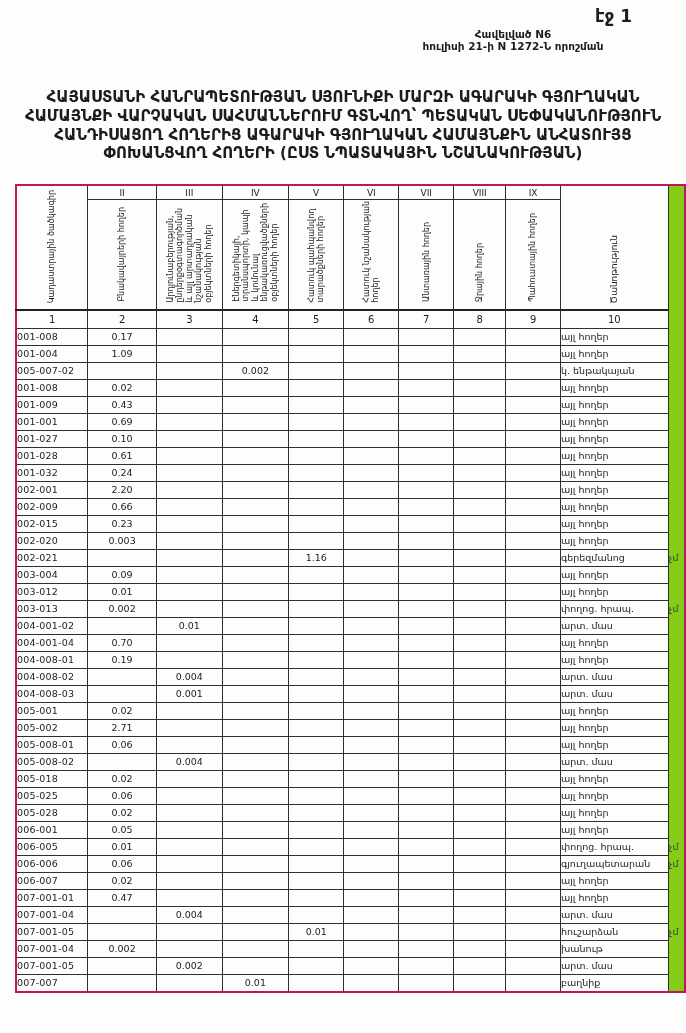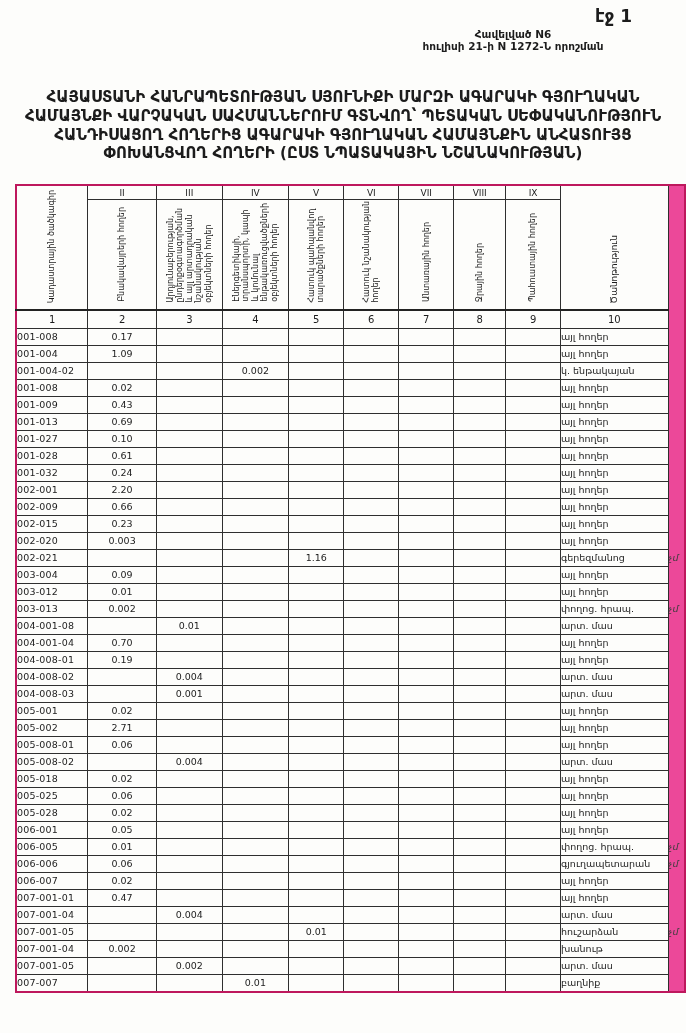--- a/index.html
+++ b/index.html
@@ -42,21 +42,21 @@
     margin-left:7px;
   }
   table.land th, table.land td {
     border:1px solid #2f2f2f;
     padding:0; margin:0;
     font-weight:normal;
     overflow:hidden;
     white-space:nowrap;
   }
   table.land .margin-col, table.land .margin-col-h {
-    border:none; background:#ec4899;font-style:italic;
+    border:none; background:#84cc16;
   }
   tr.roman-row th { height:13px; font-size:9px; text-align:center; }
   tr.rotated-row th { height:102px; vertical-align:bottom; }
   .vtext {
     writing-mode:vertical-rl;
     transform:rotate(180deg);
     font-size:8px; line-height:1.18;
     padding:3px 1px 3px 1px;
     text-align:left;
     max-height:120px;
@@ -162,21 +162,21 @@
           <td class="c-val"></td>
           <td class="c-val"></td>
           <td class="c-val"></td>
           <td class="c-val"></td>
           <td class="c-val"></td>
           <td class="c-val"></td>
           <td class="c-note">այլ հողեր</td>
           <td class="margin-col"></td>
         </tr>
         <tr class="data-row">
-          <td class="c-code">001-004-02</td>
+          <td class="c-code">005-007-02</td>
           <td class="c-val"></td>
           <td class="c-val"></td>
           <td class="c-val">0.002</td>
           <td class="c-val"></td>
           <td class="c-val"></td>
           <td class="c-val"></td>
           <td class="c-val"></td>
           <td class="c-val"></td>
           <td class="c-note">կ. ենթակայան</td>
           <td class="margin-col"></td>
@@ -201,21 +201,21 @@
           <td class="c-val"></td>
           <td class="c-val"></td>
           <td class="c-val"></td>
           <td class="c-val"></td>
           <td class="c-val"></td>
           <td class="c-val"></td>
           <td class="c-note">այլ հողեր</td>
           <td class="margin-col"></td>
         </tr>
         <tr class="data-row">
-          <td class="c-code">001-013</td>
+          <td class="c-code">001-001</td>
           <td class="c-val">0.69</td>
           <td class="c-val"></td>
           <td class="c-val"></td>
           <td class="c-val"></td>
           <td class="c-val"></td>
           <td class="c-val"></td>
           <td class="c-val"></td>
           <td class="c-val"></td>
           <td class="c-note">այլ հողեր</td>
           <td class="margin-col"></td>
@@ -357,21 +357,21 @@
           <td class="c-val"></td>
           <td class="c-val"></td>
           <td class="c-val"></td>
           <td class="c-val"></td>
           <td class="c-val"></td>
           <td class="c-val"></td>
           <td class="c-note">փողոց. հրապ.</td>
           <td class="margin-col">չմ</td>
         </tr>
         <tr class="data-row">
-          <td class="c-code">004-001-08</td>
+          <td class="c-code">004-001-02</td>
           <td class="c-val"></td>
           <td class="c-val">0.01</td>
           <td class="c-val"></td>
           <td class="c-val"></td>
           <td class="c-val"></td>
           <td class="c-val"></td>
           <td class="c-val"></td>
           <td class="c-val"></td>
           <td class="c-note">արտ. մաս</td>
           <td class="margin-col"></td>

